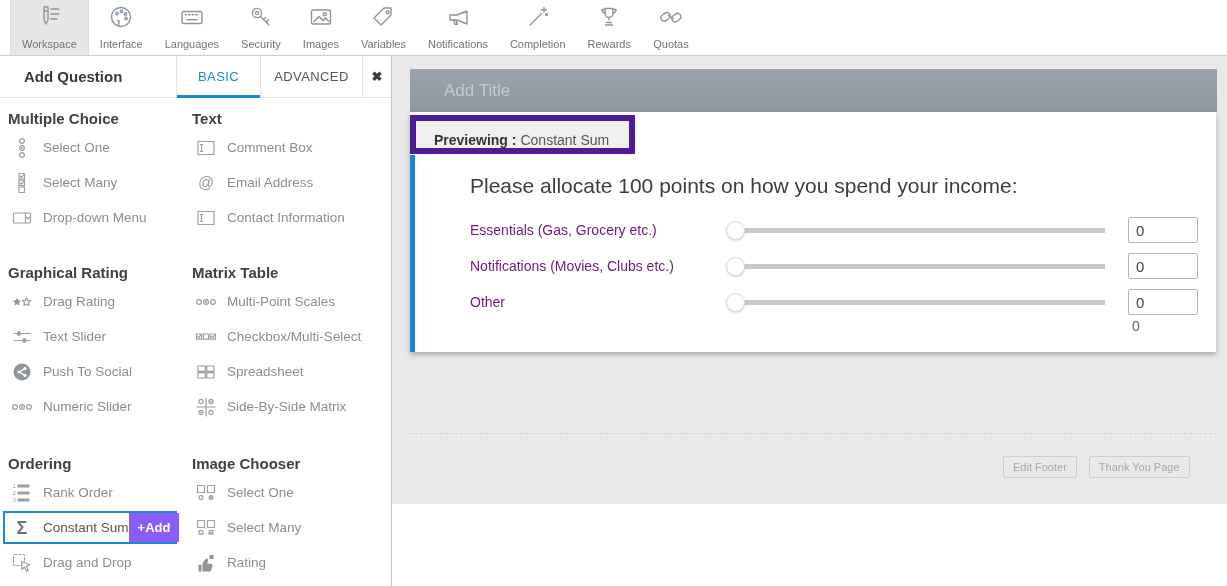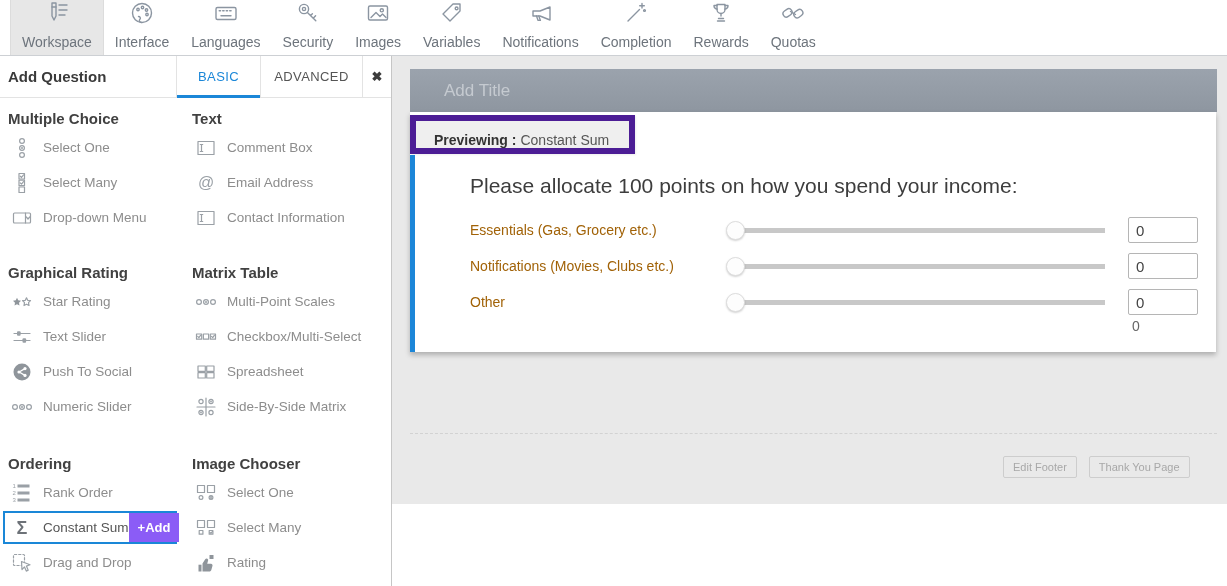--- a/index.html
+++ b/index.html
@@ -14,30 +14,30 @@
     position:absolute; left:0; top:0; width:1227px; height:56px;
     background:#fff; border-bottom:1px solid #cdd0d4;
     display:flex; align-items:stretch; padding-left:10px;
   }
   .tb-item {
     display:flex; flex-direction:column; align-items:center; justify-content:flex-end;
     padding:5px 11px 5px; min-width:58px; cursor:pointer;
   }
   .tb-item.active { background:#e7e7e7; border-left:1px solid #dcdcdc; border-right:1px solid #dcdcdc; }
   .tb-item .ticon { width:27px; height:27px; display:flex; align-items:center; justify-content:center; }
-  .tb-item .tlabel { font-size:14px; color:#6d747c; margin-top:8px; white-space:nowrap; }
+  .tb-item .tlabel { font-size:11px; color:#6d747c; margin-top:8px; white-space:nowrap; }
   .tb-item svg { width:26px; height:26px; stroke:#8b95a1; fill:none; stroke-width:1.4; stroke-linecap:round; stroke-linejoin:round; }
 
   
   .sidebar {
     position:absolute; left:0; top:56px; width:392px; height:530px;
     background:#fff; border-right:1px solid #c6c6c6;
   }
   .sb-header { height:42px; border-bottom:1px solid #e3e3e3; display:flex; align-items:stretch; }
-  .sb-title { flex:1; padding-left:8px; line-height:42px; font-size:15px; font-weight:bold; color:#3a3a3a; }
+  .sb-title { flex:1; padding-left:8px; line-height:42px; font-size:15px; font-weight:bold; color:#3a3a3a;margin-left:16px; }
   .sb-tab {
     width:84px; display:flex; align-items:center; justify-content:center;
     font-size:13px; color:#555; border-left:1px solid #e3e3e3; position:relative;
     letter-spacing:.4px; cursor:pointer;
   }
   .sb-tab.adv { width:102px; }
   .sb-tab.active { color:#1b87d8; }
   .sb-tab.active::after { content:""; position:absolute; left:0; right:0; bottom:-1px; height:3px; background:#1b87d8; }
   .sb-close { width:29px; display:flex; align-items:center; justify-content:center;
     border-left:1px solid #e3e3e3; color:#3c3c3c; font-size:13px; font-weight:bold; cursor:pointer; }
@@ -74,21 +74,21 @@
   .badge {
     position:absolute; left:0; top:3px; height:39px; line-height:39px;
     background:#efefef; border:6px solid #4c1d95; padding:0 20px 0 18px;
     font-size:14px; color:#555; box-shadow:1px 1px 2px rgba(0,0,0,.07);
   }
   .badge b { color:#333; margin-right:4px; }
   .blue-strip { position:absolute; left:0; top:43px; bottom:0; width:5px; background:#1c86d8; }
   .question { position:absolute; left:60px; top:62px; font-size:21px; color:#3d3d3d; }
   .rows { position:absolute; left:60px; top:100px; width:746px; }
   .prow { height:36px; display:flex; align-items:center; }
-  .prow .rlabel { width:258px; font-size:14px; color:#a16207; }
+  .prow .rlabel { width:258px; font-size:14px; color:#701a75; }
   .slider { position:relative; width:377px; height:19px; cursor:pointer; }
   .slider .track { position:absolute; left:2px; right:0; top:7px; height:5px; background:#c8c8c8; }
   .slider .handle {
     position:absolute; left:-2px; top:0; width:19px; height:19px; border-radius:50%;
     background:#fdfdfd; border:1px solid #ddd; box-shadow:0 1px 2px rgba(0,0,0,.18); cursor:grab;
   }
   .prow input {
     margin-left:23px; width:70px; height:26px; border:1px solid #b5b5b5; border-radius:2px;
     font-family:"Liberation Sans",sans-serif; font-size:15px; color:#444; padding-left:7px; outline:none; background:#fff;
   }
@@ -255,21 +255,21 @@
         </div>
         <div class="section">
           <div class="sb-section-title">Graphical Rating</div>
           <div class="sb-item">
             <span class="sicon">
               <svg viewBox="0 0 22 22">
                 <path d="M6 6.8l1.2 2.5 2.8.4-2 2 .5 2.8L6 13.2 3.5 14.5 4 11.7l-2-2 2.8-.4z" fill="#8f959b" stroke="none"></path>
                 <path d="M15.5 6.8l1.2 2.5 2.8.4-2 2 .5 2.8-2.5-1.3-2.5 1.3.5-2.8-2-2 2.8-.4z"></path>
               </svg>
             </span>
-            <span class="label">Star Rating</span>
+            <span class="label">Drag Rating</span>
           </div>
           <div class="sb-item">
             <span class="sicon">
               <svg viewBox="0 0 22 22">
                 <path d="M3 7.5h16"></path>
                 <rect x="6" y="5.3" width="3.6" height="4.4" rx="1" fill="#9aa0a6" stroke="none"></rect>
                 <path d="M3 14.5h16"></path>
                 <rect x="11.5" y="12.3" width="3.6" height="4.4" rx="1" fill="#9aa0a6" stroke="none"></rect>
               </svg>
             </span>

